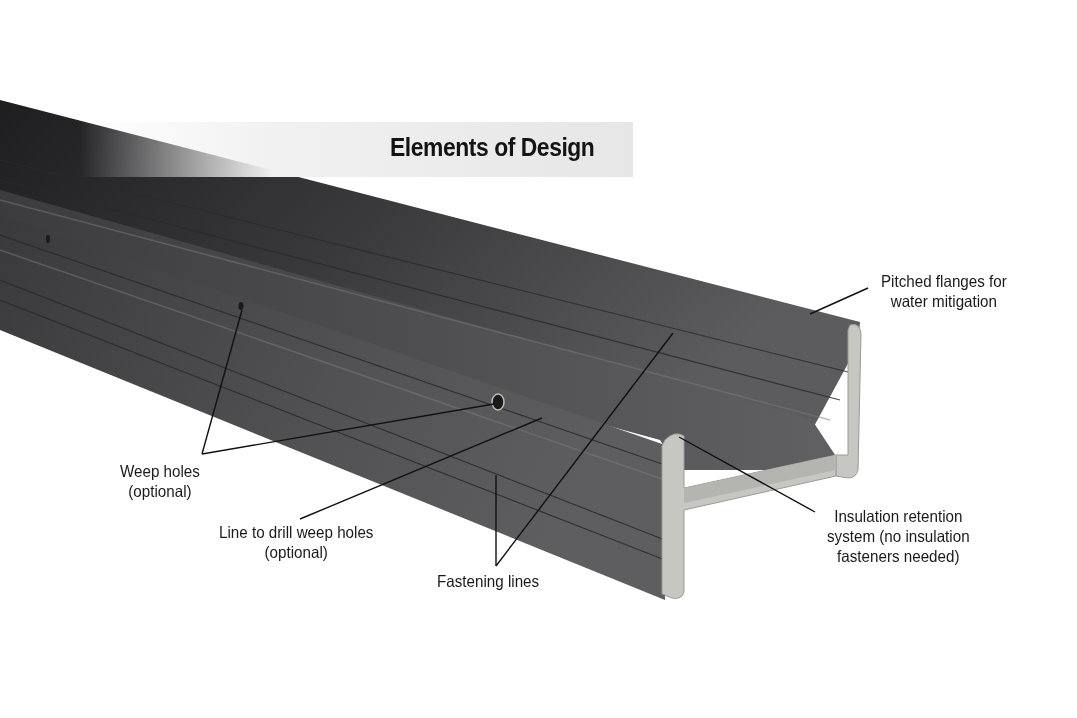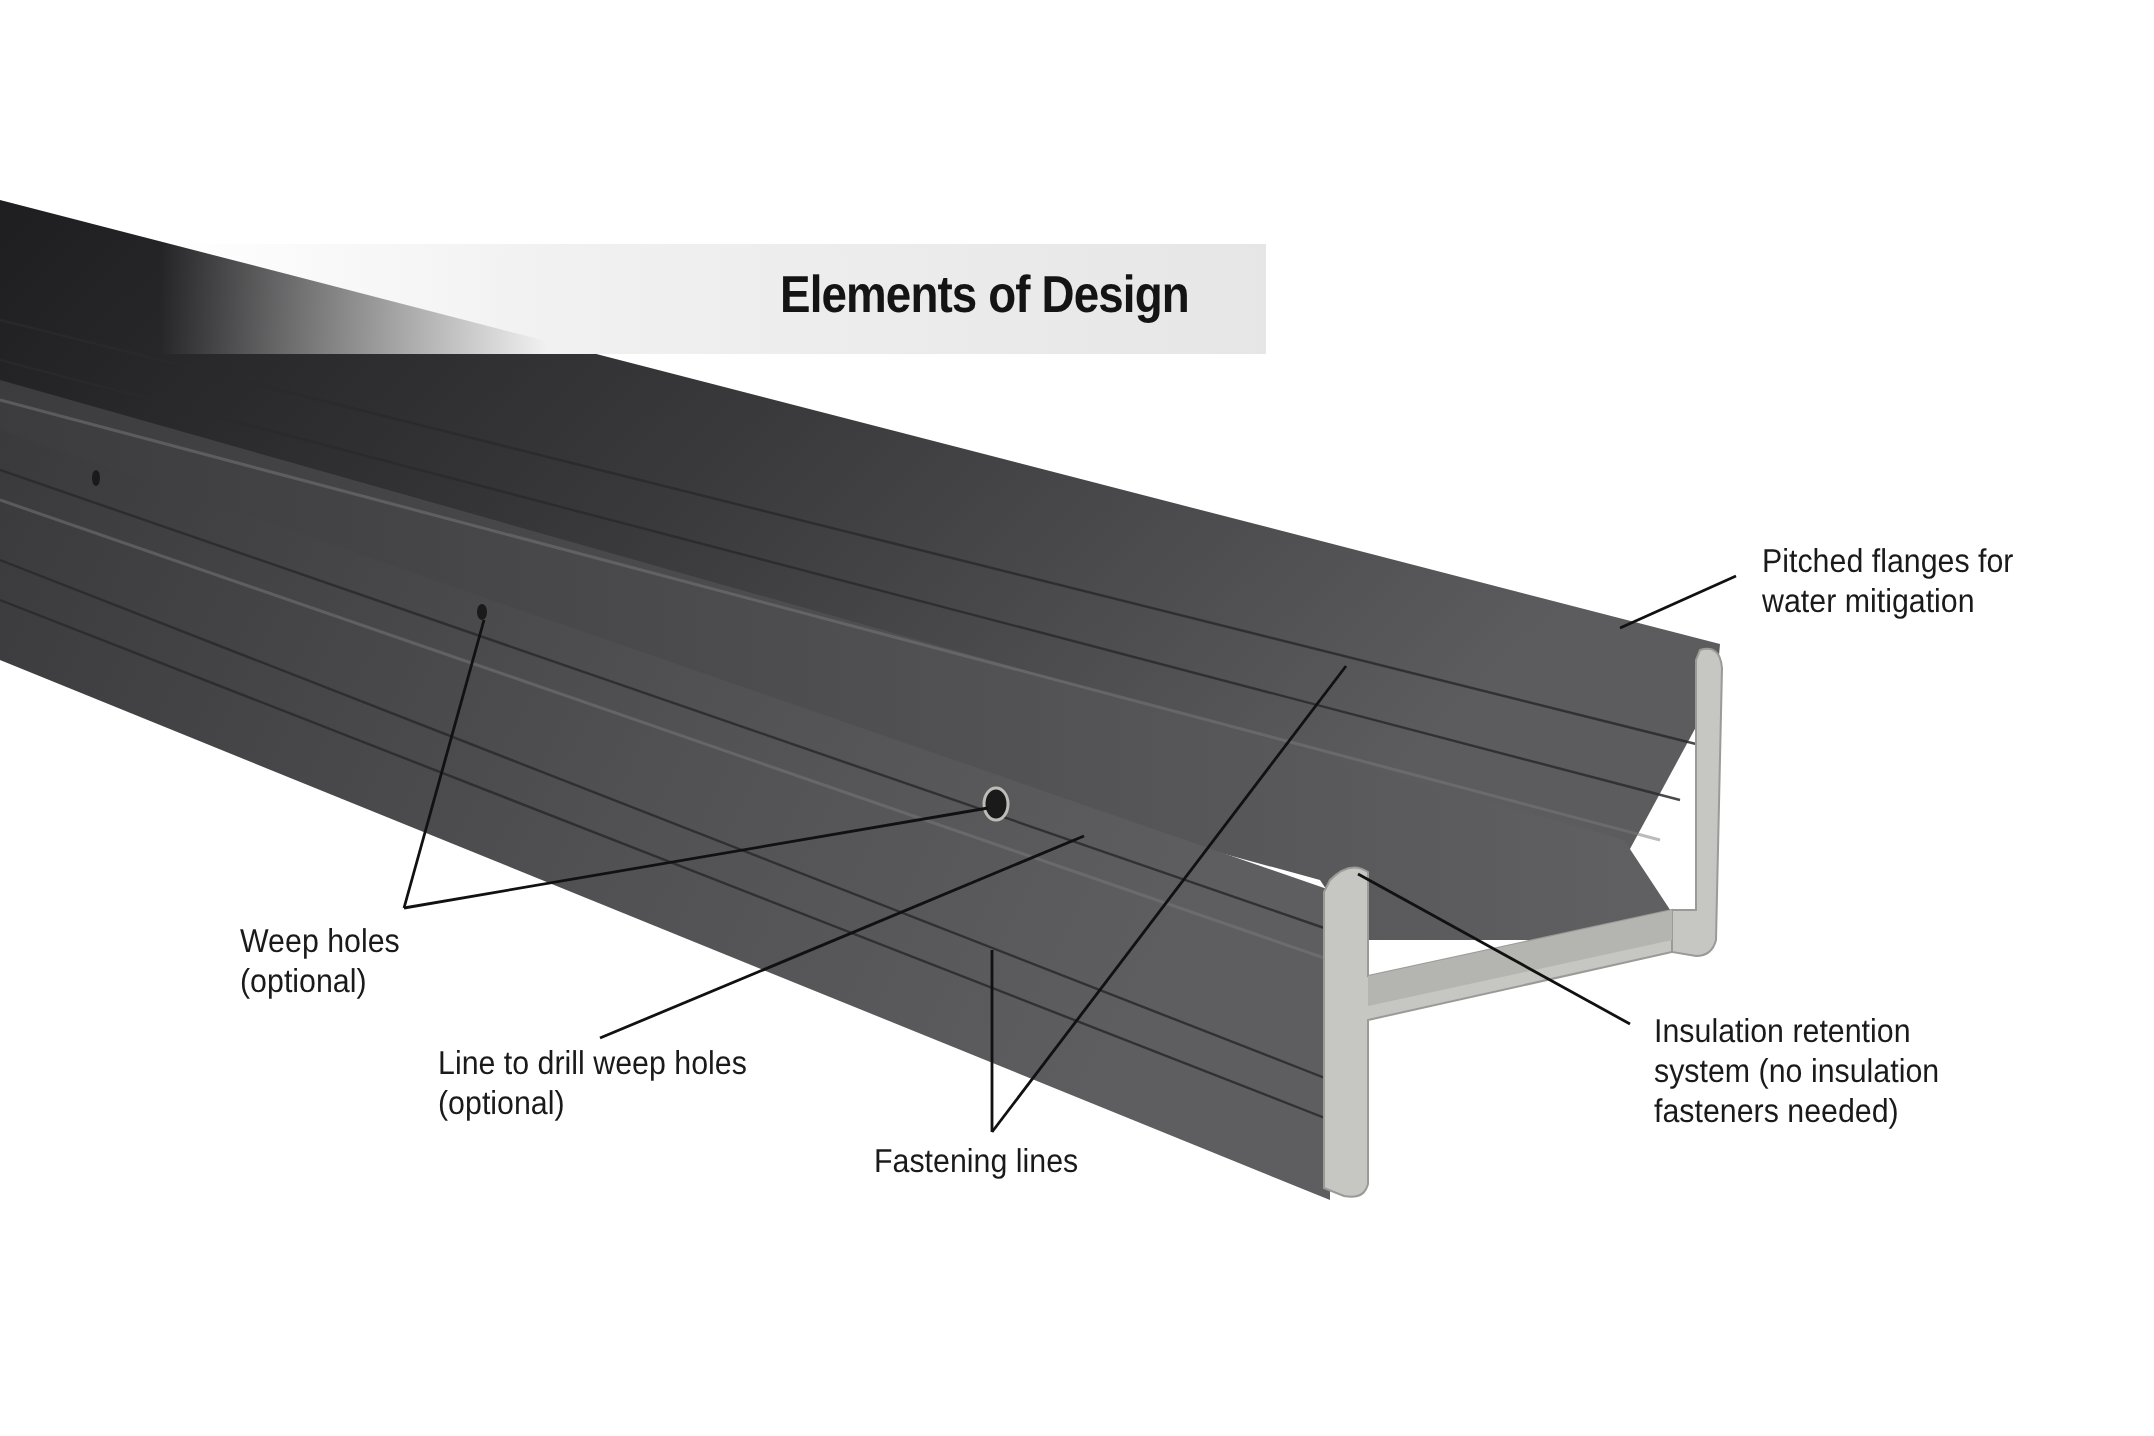--- a/index.html
+++ b/index.html
@@ -1,18 +1,18 @@
 <!DOCTYPE html>
 <html><head>
 <meta charset="utf-8">
 <style>
   html, body { margin:0; padding:0; background:#ffffff; }
   body { width:1077px; height:718px; position:relative; overflow:hidden;
          font-family:"Liberation Sans", "DejaVu Sans", sans-serif; }
-  #stage { position:absolute; left:0; top:0; width:1077px; height:718px; }
+  #stage { position:absolute; left:0; top:0; width:1077px; height:718px;text-align:center; }
   .title-band { position:absolute; left:80px; top:122px; width:553px; height:55px;
     background:linear-gradient(to right, rgba(245,245,245,0) 0%, #f1f1f1 35%, #e6e6e6 100%); }
   .title { position:absolute; left:390px; top:132px; font-weight:bold; font-size:26px;
     color:#141414; letter-spacing:-0.5px; transform:scaleX(0.88); transform-origin:left center; }
   .label { position:absolute; font-size:16.5px; line-height:20px; color:#1a1a1a;
     transform:scaleX(0.92); transform-origin:left top; white-space:nowrap; }
   .label span { display:block; }
 </style>
 </head>
 <body>

